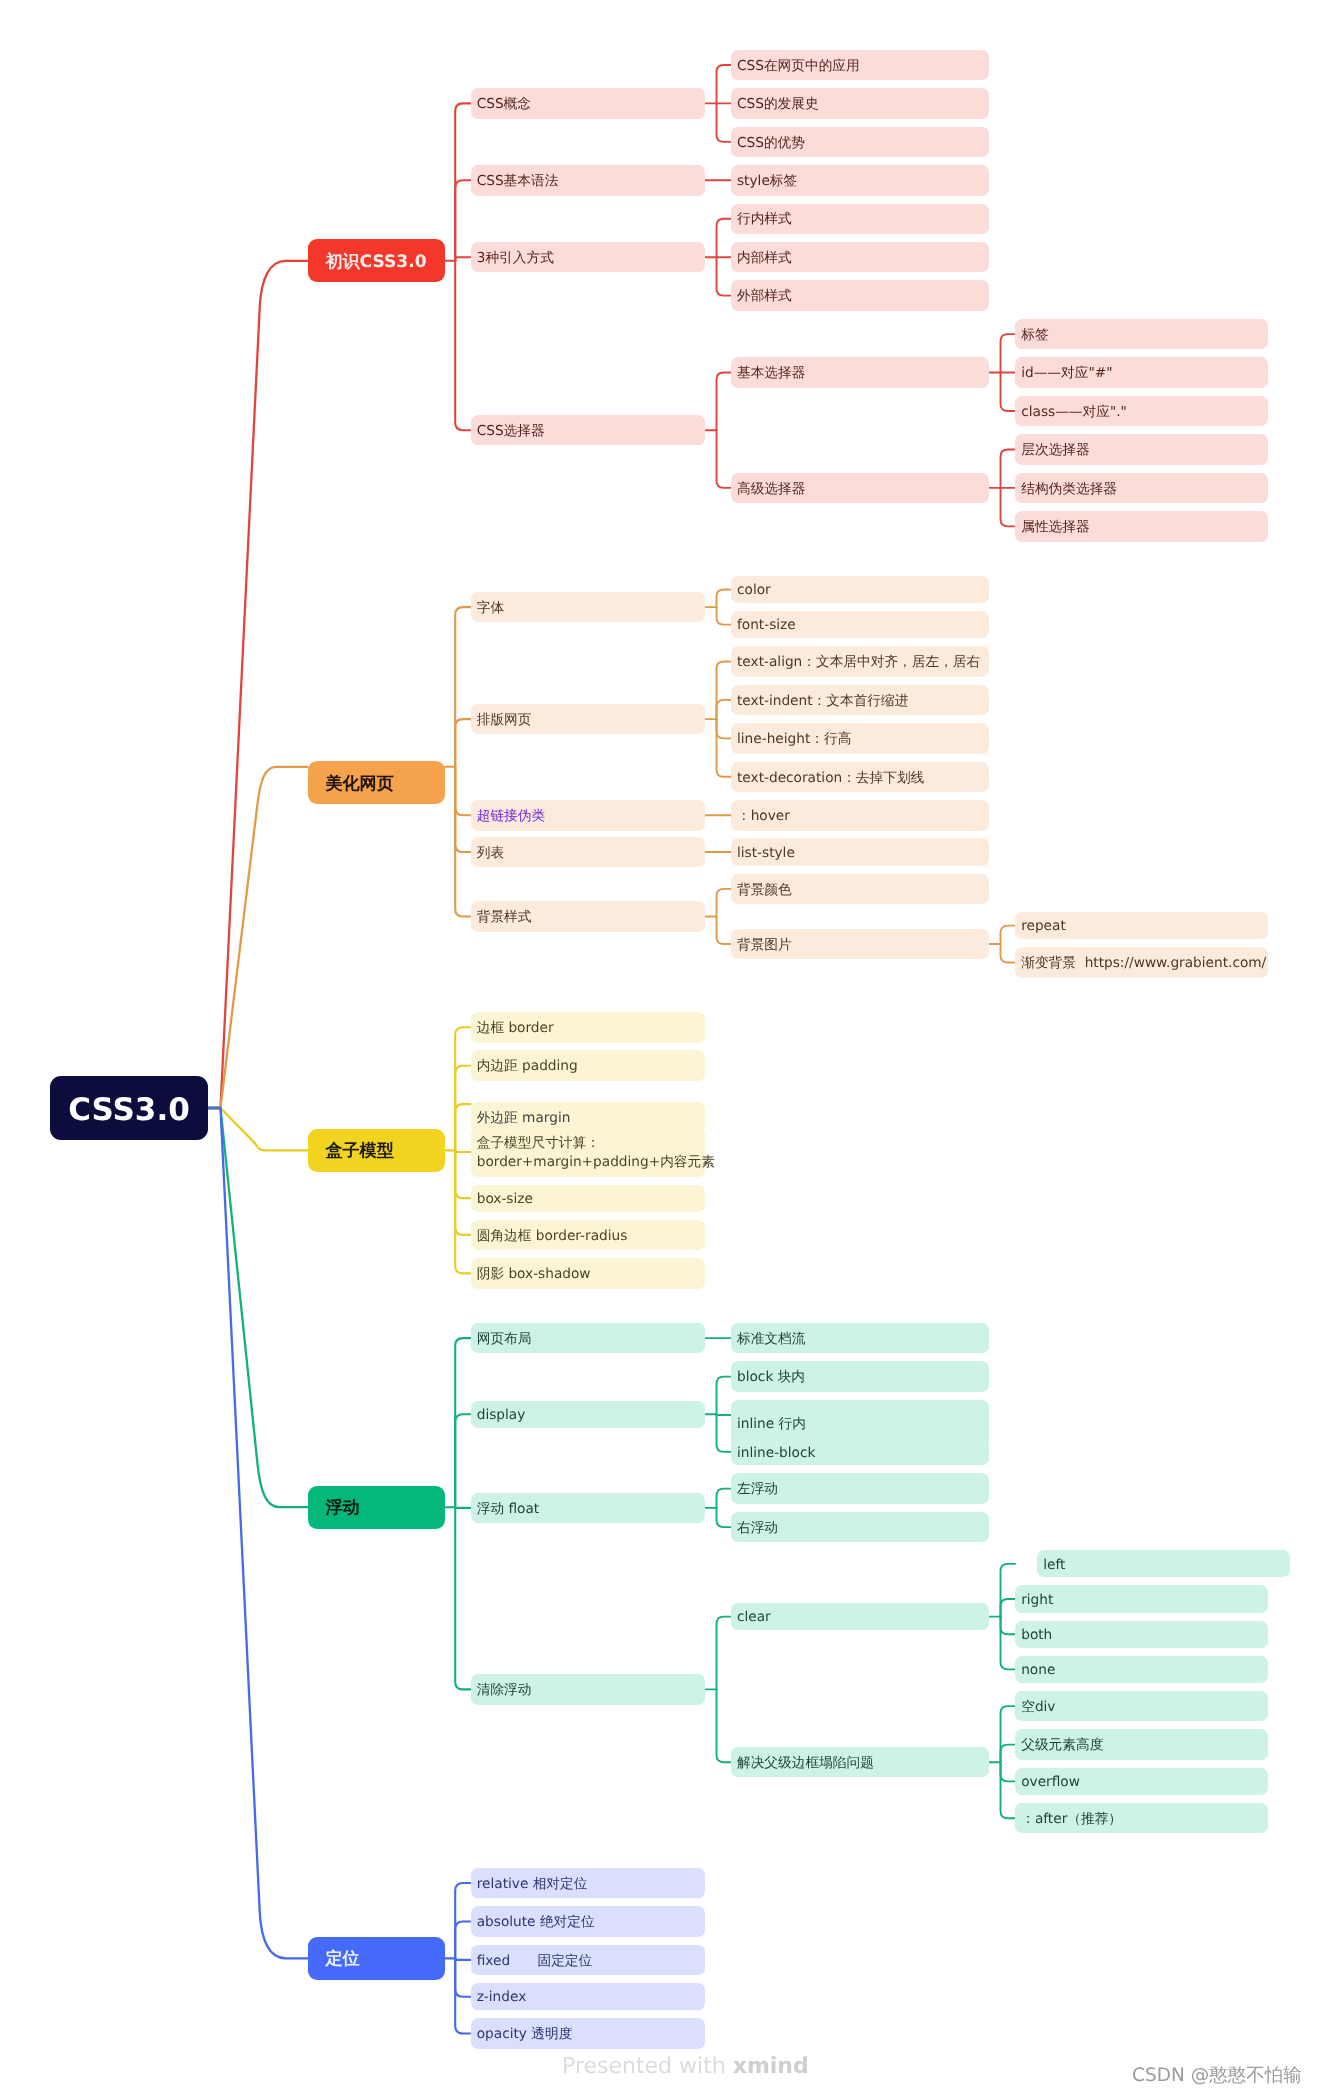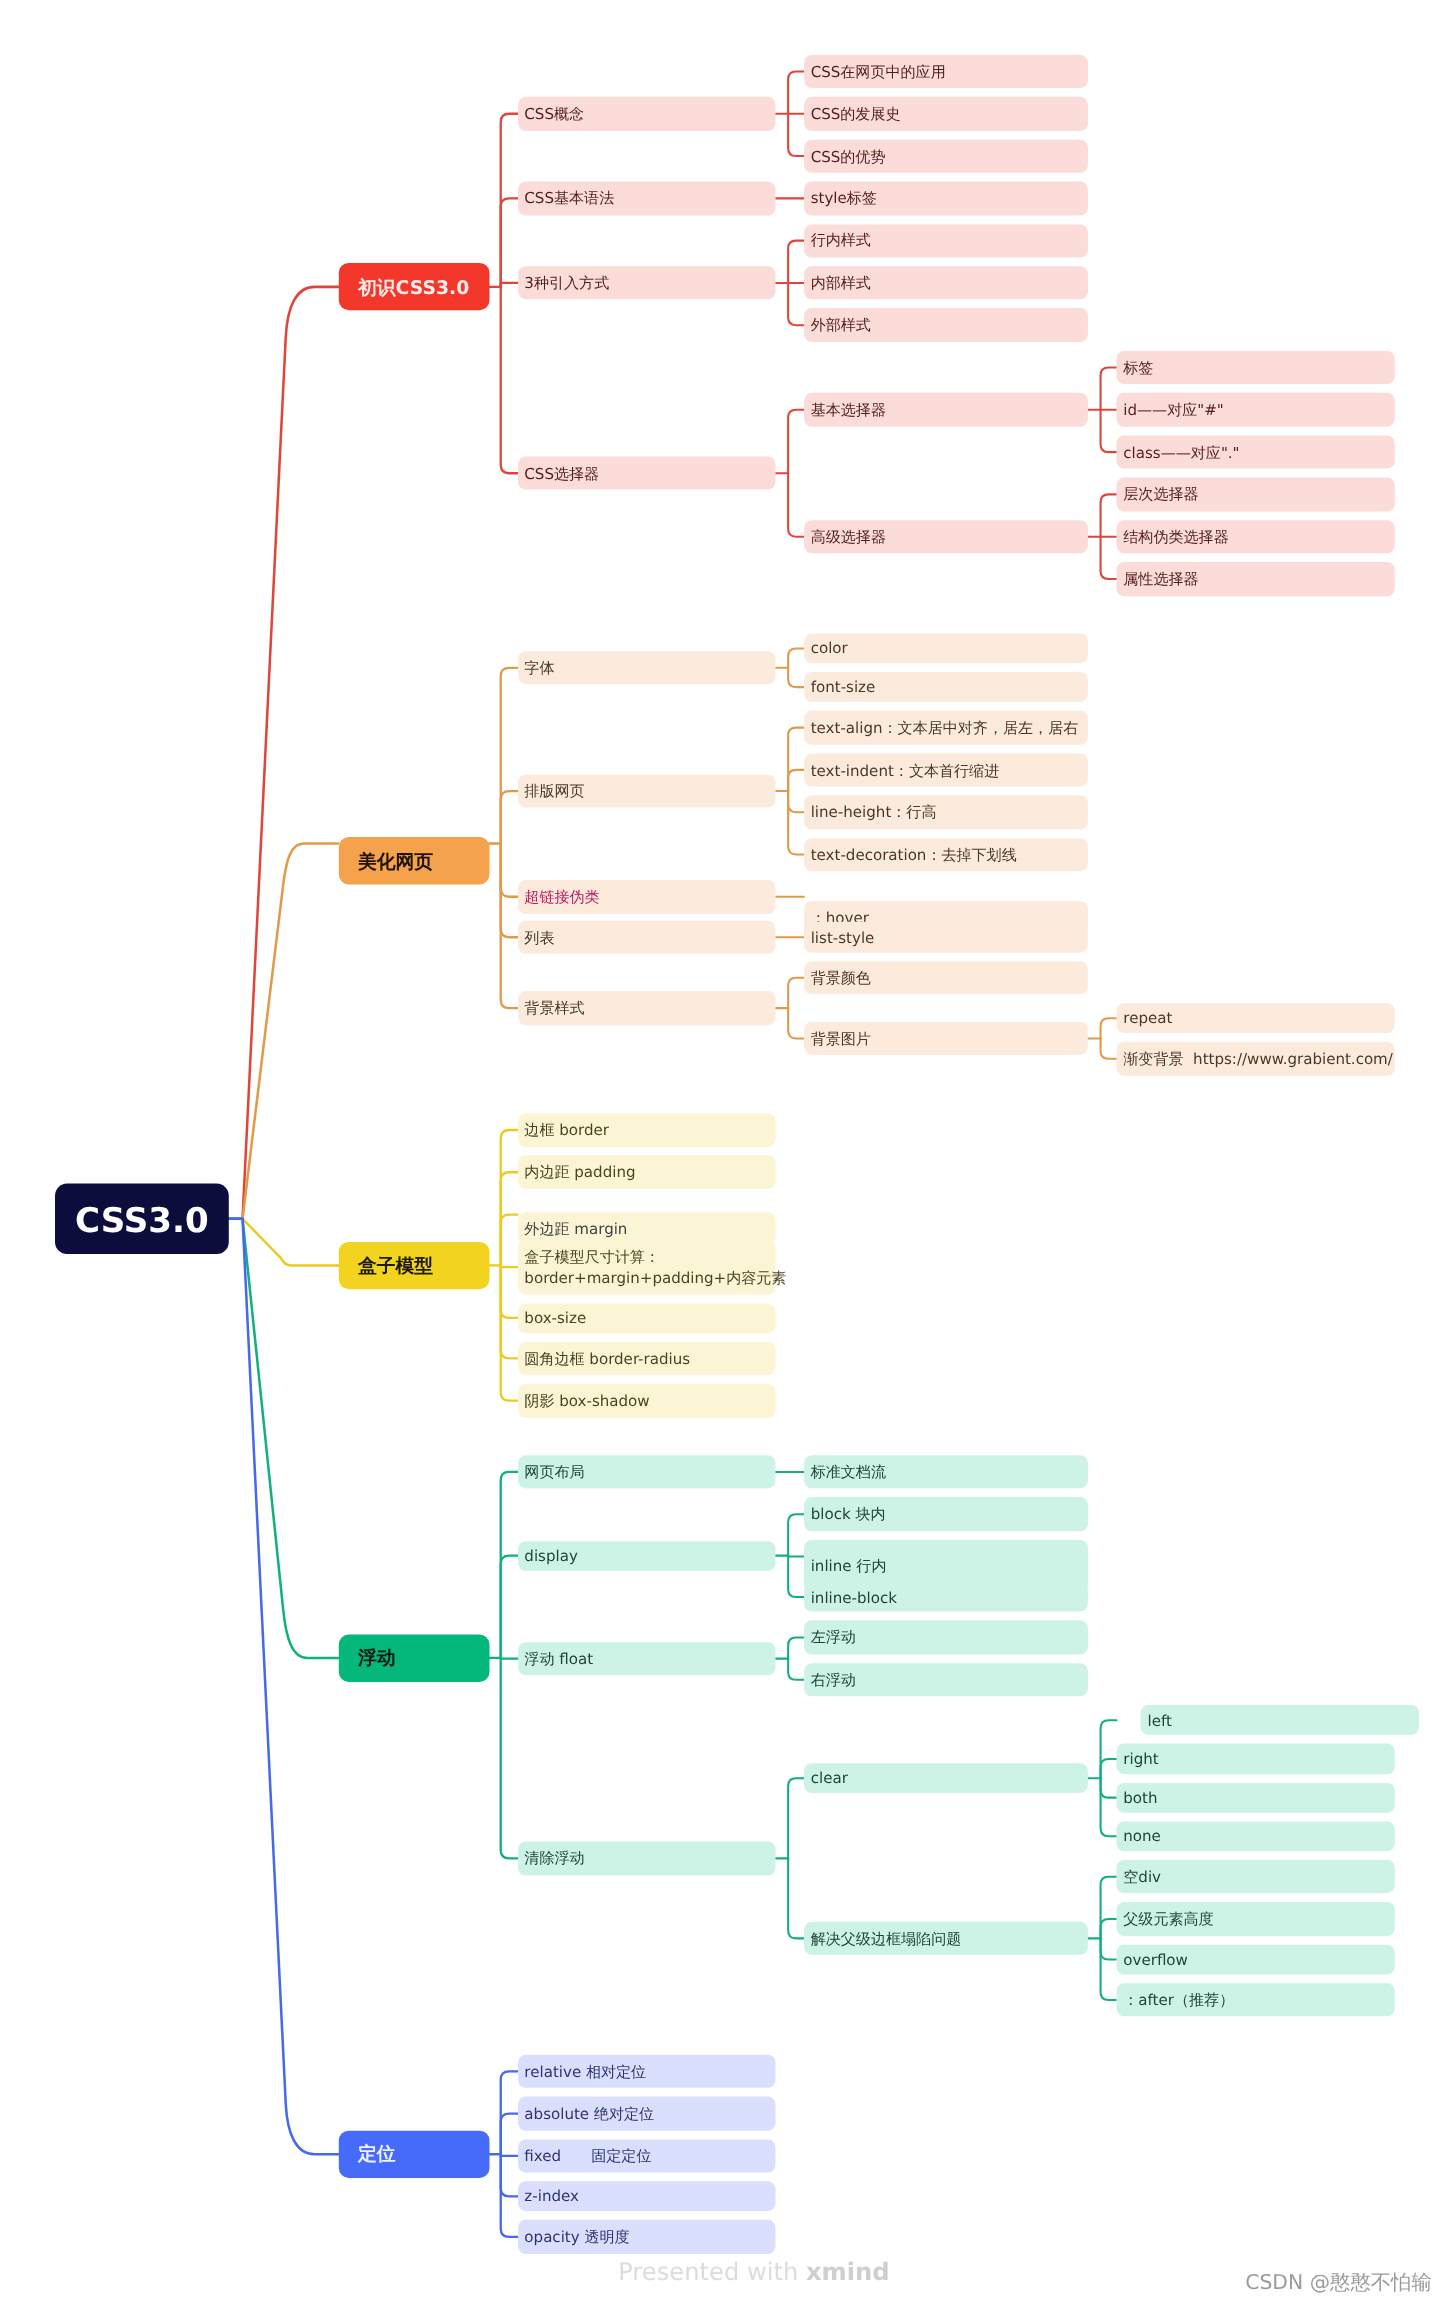--- a/index.html
+++ b/index.html
@@ -143,22 +143,22 @@
       <div class="node lf" style="left: 1015px; top: 511.1px; width: 253px; height: 30.5px; background: rgb(252, 220, 217); color: rgb(82, 30, 27);"><span>属性选择器</span></div>
       <div class="node b1" style="left: 307.5px; top: 745.219px; width: 137px; height: 43.2px; background: rgb(244, 162, 76); color: rgb(31, 18, 6); margin-top: 16px;"><span>美化网页</span></div>
       <div class="node lf" style="left: 470.5px; top: 591.825px; width: 234px; height: 30.5px; background: rgb(252, 235, 221); color: rgb(74, 55, 34);"><span>字体</span></div>
       <div class="node lf" style="left: 730.8px; top: 575.9px; width: 258px; height: 27.2px; background: rgb(252, 235, 221); color: rgb(74, 55, 34);"><span>color</span></div>
       <div class="node lf" style="left: 730.8px; top: 611.05px; width: 258px; height: 27.2px; background: rgb(252, 235, 221); color: rgb(74, 55, 34);"><span>font-size</span></div>
       <div class="node lf" style="left: 470.5px; top: 703.875px; width: 234px; height: 30.5px; background: rgb(252, 235, 221); color: rgb(74, 55, 34);"><span>排版网页</span></div>
       <div class="node lf" style="left: 730.8px; top: 646.2px; width: 258px; height: 30.5px; background: rgb(252, 235, 221); color: rgb(74, 55, 34);"><span>text-align：文本居中对齐，居左，居右</span></div>
       <div class="node lf" style="left: 730.8px; top: 684.65px; width: 258px; height: 30.5px; background: rgb(252, 235, 221); color: rgb(74, 55, 34);"><span>text-indent：文本首行缩进</span></div>
       <div class="node lf" style="left: 730.8px; top: 723.1px; width: 258px; height: 30.5px; background: rgb(252, 235, 221); color: rgb(74, 55, 34);"><span>line-height：行高</span></div>
       <div class="node lf" style="left: 730.8px; top: 761.55px; width: 258px; height: 30.5px; background: rgb(252, 235, 221); color: rgb(74, 55, 34);"><span>text-decoration：去掉下划线</span></div>
-      <div class="node lf" style="left: 470.5px; top: 800px; width: 234px; height: 30.5px; background: rgb(252, 235, 221); color: #be185d;"><span>超链接伪类</span></div>
-      <div class="node lf" style="left: 730.8px; top: 800px; width: 258px; height: 30.5px; background: rgb(252, 235, 221); color: rgb(74, 55, 34); margin-top: 19px;"><span>：hover</span></div>
+      <div class="node lf" style="left: 470.5px; top: 800px; width: 234px; height: 30.5px; background: rgb(252, 235, 221); color: #6d28d9;"><span>超链接伪类</span></div>
+      <div class="node lf" style="left: 730.8px; top: 800px; width: 258px; height: 30.5px; background: rgb(252, 235, 221); color: rgb(74, 55, 34);"><span>：hover</span></div>
       <div class="node lf" style="left: 470.5px; top: 836.8px; width: 234px; height: 30.5px; background: rgb(252, 235, 221); color: rgb(74, 55, 34);"><span>列表</span></div>
       <div class="node lf" style="left: 730.8px; top: 838.45px; width: 258px; height: 27.2px; background: rgb(252, 235, 221); color: rgb(74, 55, 34);"><span>list-style</span></div>
       <div class="node lf" style="left: 470.5px; top: 901.2px; width: 234px; height: 30.5px; background: rgb(252, 235, 221); color: rgb(74, 55, 34);"><span>背景样式</span></div>
       <div class="node lf" style="left: 730.8px; top: 873.6px; width: 258px; height: 30.5px; background: rgb(252, 235, 221); color: rgb(74, 55, 34);"><span>背景颜色</span></div>
       <div class="node lf" style="left: 730.8px; top: 928.8px; width: 258px; height: 30.5px; background: rgb(252, 235, 221); color: rgb(74, 55, 34);"><span>背景图片</span></div>
       <div class="node lf" style="left: 1015px; top: 912.05px; width: 253px; height: 27.2px; background: rgb(252, 235, 221); color: rgb(74, 55, 34);"><span>repeat</span></div>
       <div class="node lf" style="left: 1015px; top: 947.2px; width: 253px; height: 30.5px; background: rgb(252, 235, 221); color: rgb(74, 55, 34);"><span>渐变背景  https://www.grabient.com/</span></div>
       <div class="node b1" style="left: 307.5px; top: 1128.82px; width: 137px; height: 43.2px; background: rgb(242, 212, 32); color: rgb(29, 26, 5);"><span>盒子模型</span></div>
       <div class="node lf" style="left: 470.5px; top: 1012px; width: 234px; height: 30.5px; background: rgb(251, 245, 214); color: rgb(74, 67, 31);"><span>边框 border</span></div>
       <div class="node lf" style="left: 470.5px; top: 1050.45px; width: 234px; height: 30.5px; background: rgb(251, 245, 214); color: rgb(74, 67, 31);"><span>内边距 padding</span></div>

